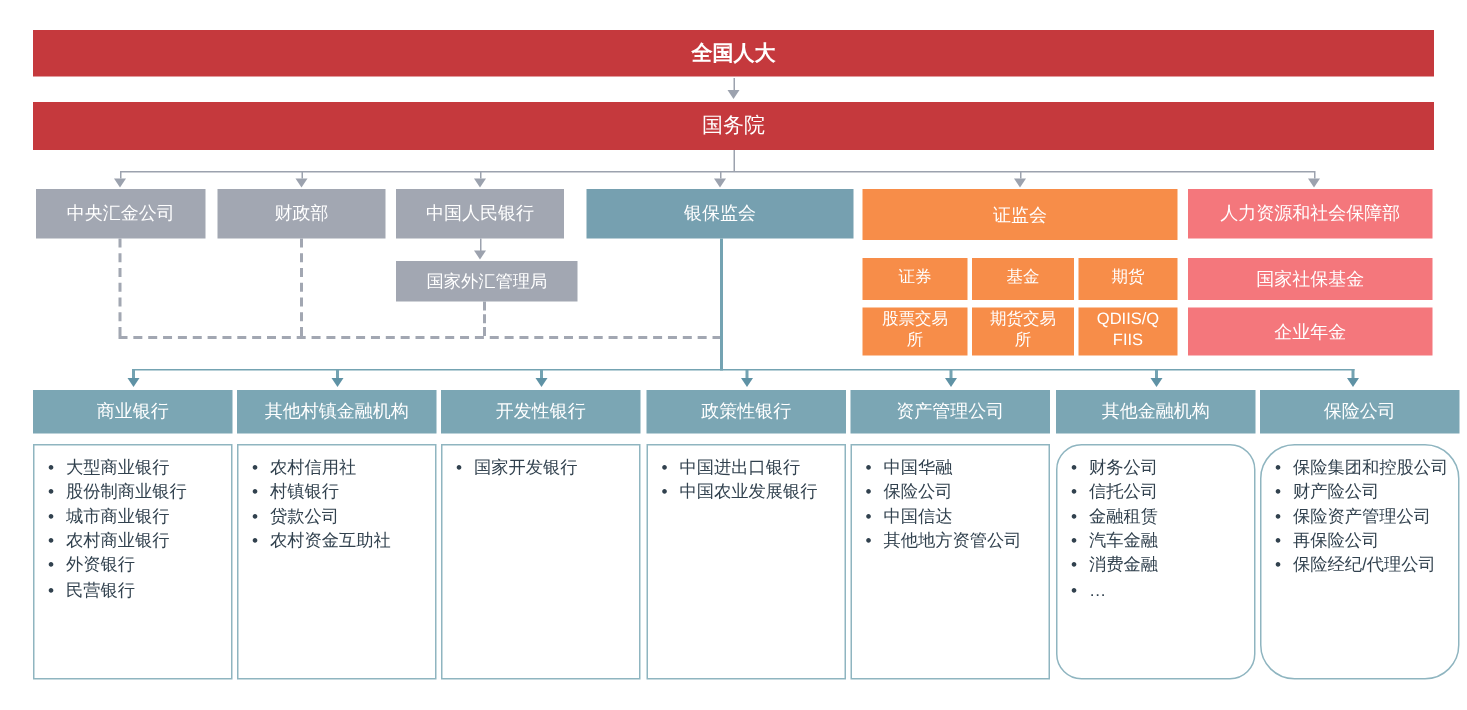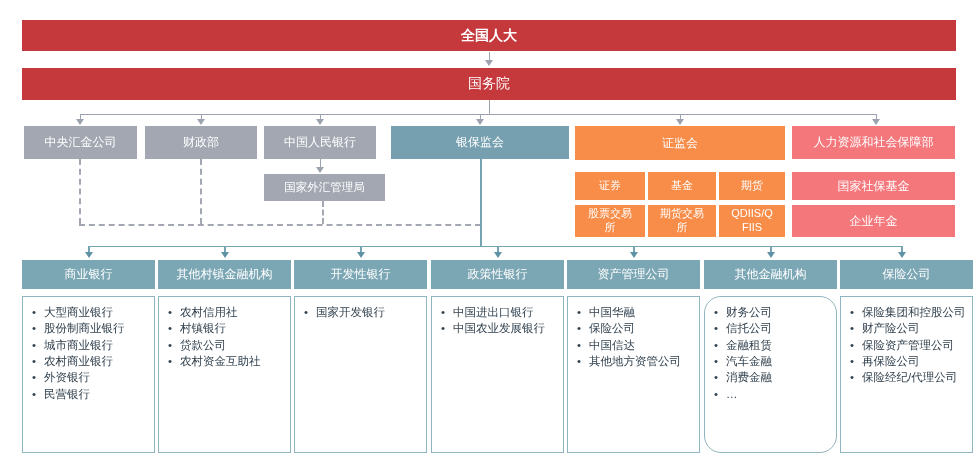--- a/index.html
+++ b/index.html
@@ -204,21 +204,21 @@
   <div class="panel" style="left:704px;border-radius:17px;">
     <ul>
       <li>财务公司</li>
       <li>信托公司</li>
       <li>金融租赁</li>
       <li>汽车金融</li>
       <li>消费金融</li>
       <li>…</li>
     </ul>
   </div>
-  <div class="panel" style="left:840px;">
+  <div class="panel" style="left:840px;border-radius:23px;">
     <ul>
       <li>保险集团和控股公司</li>
       <li>财产险公司</li>
       <li>保险资产管理公司</li>
       <li>再保险公司</li>
       <li>保险经纪/代理公司</li>
     </ul>
   </div>
 
 </div>

